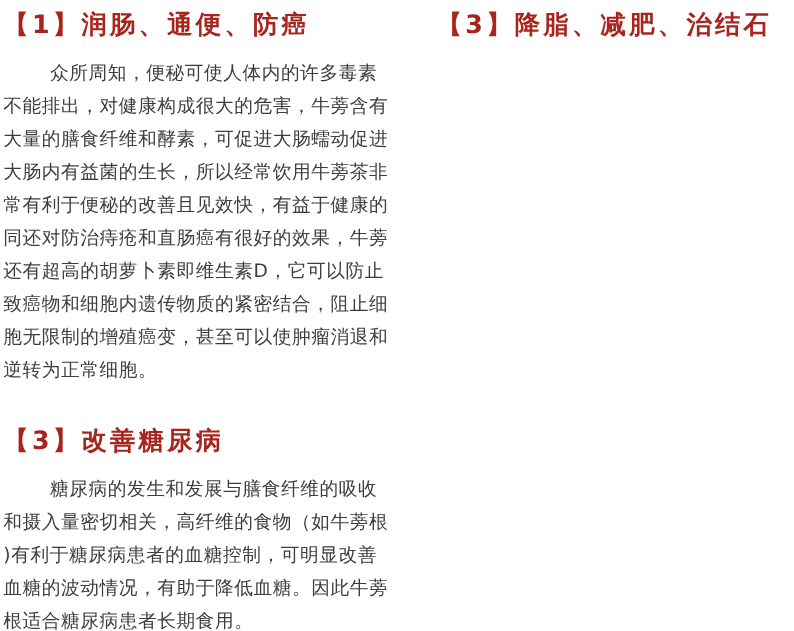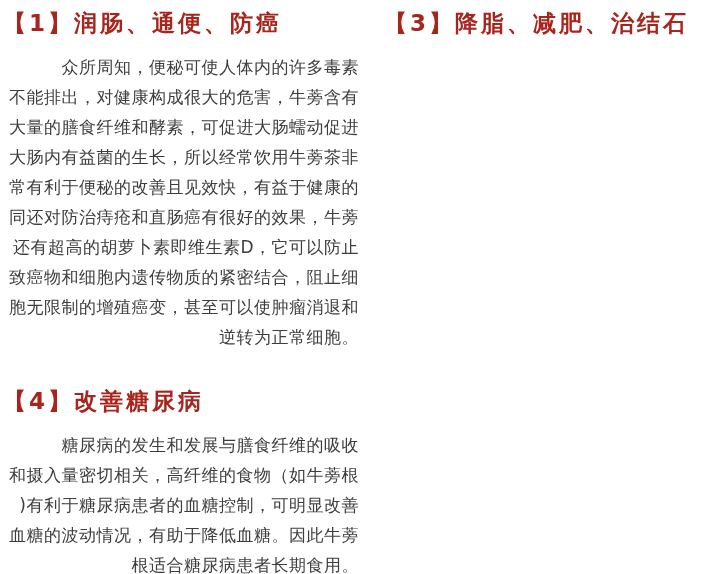--- a/index.html
+++ b/index.html
@@ -10,21 +10,21 @@
   .page {
     position: relative;
     width: 722px;
     height: 574px;
     box-sizing: border-box;
     background: #ffffff;
     overflow: hidden;
     display: grid;
     grid-template-columns: 356px 338px;
     grid-template-rows: 378px auto;
-    column-gap: 25px;
+    column-gap: 38px;
     padding: 6px 0 0 3px;
     font-family: "DejaVu Sans", "Liberation Sans", sans-serif;
   }
   .section {
     overflow: hidden;
   }
   .section-heading {
     margin: 0;
     color: #a8251e;
     font-size: 23px;
@@ -33,38 +33,38 @@
     letter-spacing: 3px;
     white-space: nowrap;
   }
   .section-body {
     margin: 12px 0 0 0;
     color: #3d3d3d;
     font-size: 17px;
     line-height: 30px;
     letter-spacing: 0.5px;
     text-indent: 2.5em;
-    text-align: right;
+    text-align: left;
     line-break: anywhere;
     overflow-wrap: anywhere;
   }
 </style>
 </head>
 <body>
 
 <div class="page">
 
   <div class="section">
     <h2 class="section-heading">【1】润肠、通便、防癌</h2>
     <p class="section-body">众所周知，便秘可使人体内的许多毒素不能排出，对健康构成很大的危害，牛蒡含有大量的膳食纤维和酵素，可促进大肠蠕动促进大肠内有益菌的生长，所以经常饮用牛蒡茶非常有利于便秘的改善且见效快，有益于健康的同还对防治痔疮和直肠癌有很好的效果，牛蒡还有超高的胡萝卜素即维生素D，它可以防止致癌物和细胞内遗传物质的紧密结合，阻止细胞无限制的增殖癌变，甚至可以使肿瘤消退和逆转为正常细胞。</p>
   </div>
 
   <div class="section">
     <h2 class="section-heading">【3】降脂、减肥、治结石</h2>
   </div>
 
 
   <div class="section">
-    <h2 class="section-heading">【4】改善糖尿病</h2>
+    <h2 class="section-heading">【3】改善糖尿病</h2>
     <p class="section-body">糖尿病的发生和发展与膳食纤维的吸收和摄入量密切相关，高纤维的食物（如牛蒡根)有利于糖尿病患者的血糖控制，可明显改善血糖的波动情况，有助于降低血糖。因此牛蒡根适合糖尿病患者长期食用。</p>
   </div>
 
 </div>
 
 </body></html>

